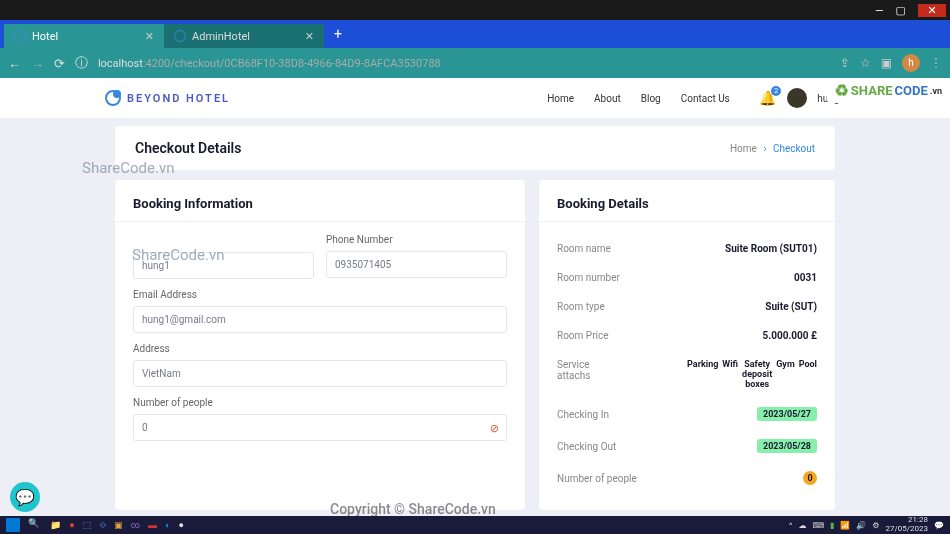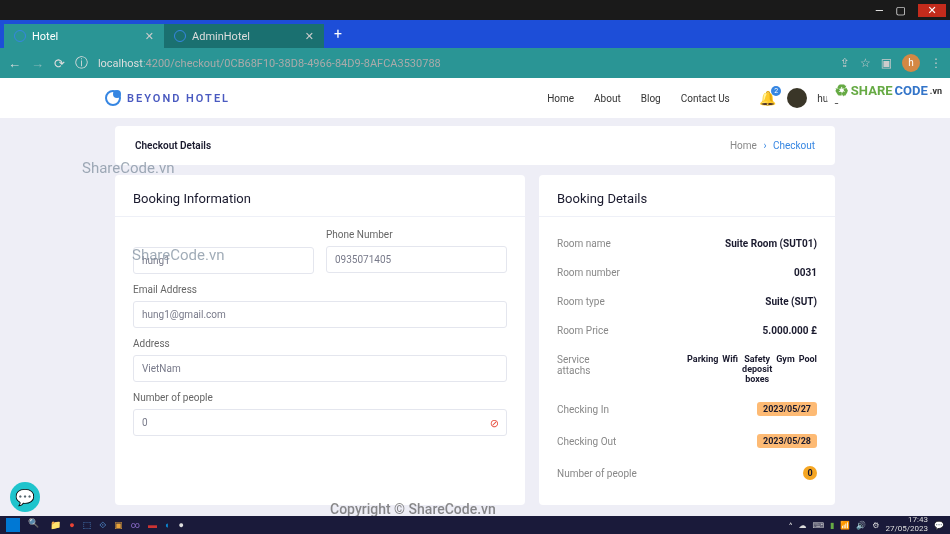--- a/index.html
+++ b/index.html
@@ -38,30 +38,30 @@
     .logo-mark::after { content: ''; position: absolute; width: 8px; height: 8px; background: #3686e2; border-radius: 50%; right: -2px; top: -2px; }
     .nav { display: flex; gap: 20px; margin-left: auto; font-size: 10px; color: #333; }
     .nav-item { cursor: pointer; }
     .header-right { display: flex; align-items: center; gap: 10px; margin-left: 30px; }
     .bell { position: relative; color: #3686e2; font-size: 14px; }
     .bell .badge { position: absolute; top: -4px; right: -4px; background: #3686e2; color: #fff; border-radius: 50%; width: 10px; height: 10px; font-size: 7px; text-align: center; line-height: 10px; }
     .user-avatar { width: 20px; height: 20px; border-radius: 50%; background: #3a3628; }
     .username { font-size: 10px; color: #333; }
     
     .breadcrumb-bar { background: #fff; margin: 8px auto 0; width: 720px; border-radius: 4px; padding: 14px 20px; display: flex; justify-content: space-between; align-items: center; }
-    .page-title { font-size: 10px; font-weight: 600; color: #1a1a2e; }
+    .page-title { font-size: 14px; font-weight: 600; color: #1a1a2e; }
     .breadcrumb { font-size: 10px; color: #888; }
     .breadcrumb .current { color: #3686e2; }
     
     .content { display: flex; gap: 14px; width: 720px; margin: 10px auto 0; }
     
     .panel { background: #fff; border-radius: 4px; padding: 16px 18px; }
     .panel.left { width: 410px; }
     .panel.right { width: 296px; }
-    .panel-title { font-size: 13px; font-weight: 400; color: #1a1a2e; margin-bottom: 2px; }
+    .panel-title { font-size: 13px; font-weight: 700; color: #1a1a2e; margin-bottom: 2px; }
     .divider { border: none; border-top: 1px solid #eef0f7; margin: 10px -18px 12px; }
     
     .row2 { display: flex; gap: 12px; }
     .field { flex: 1; margin-bottom: 10px; }
     .label { font-size: 10px; color: #666; margin-bottom: 6px; }
     .input { width: 100%; border: 1px solid #e4e6ee; border-radius: 3px; padding: 7px 8px; font-size: 10px; color: #787a8a; background: #fff; }
     .input-wrap { position: relative; }
     .input-alert { position: absolute; right: 8px; top: 50%; transform: translateY(-50%); color: #e74c3c; font-size: 11px; }
     
     .payment { display: flex; gap: 20px; margin-top: 10px; align-items: center; }
@@ -72,21 +72,21 @@
     .pay-icon { width: 18px; height: 18px; border-radius: 3px; }
     .momo { background: #ae2070; display: inline-block; color: #fff; font-size: 6px; text-align: center; line-height: 9px; font-weight: bold; padding: 0; }
     .vnpay-ico { font-size: 10px; color: #c33; }
     
     .detail-row { display: flex; justify-content: space-between; align-items: center; padding: 9px 0; font-size: 10px; }
     .detail-label { color: #888; }
     .detail-value { color: #1a1a2e; font-weight: 700; text-align: right; }
     .service-row { align-items: flex-start; }
     .services { display: flex; gap: 4px; font-size: 9px; font-weight: 700; color: #1a1a2e; flex-wrap: nowrap; }
     .svc-col { text-align: center; }
-    .date-badge { background: #fdba74; color: #1a1a2e; padding: 2px 6px; border-radius: 3px; font-size: 9px; font-weight: 700; }
+    .date-badge { background: #86efac; color: #1a1a2e; padding: 2px 6px; border-radius: 3px; font-size: 9px; font-weight: 700; }
     .count-badge { background: #f5a623; color: #1a1a2e; width: 14px; height: 14px; border-radius: 50%; text-align: center; font-size: 9px; font-weight: 700; line-height: 14px; display: inline-block; }
     
     .sc-watermark { position: absolute; color: #7a8a9a; font-size: 15px; opacity: 0.7; pointer-events: none; }
     .wm1 { top: 81px; left: 82px; }
     .wm2 { top: 168px; left: 132px; }
     .wm3 { top: 423px; left: 330px; color: #5a5a5a; font-size: 14px; font-weight: 500; }
     
     .sc-logo-top { position: absolute; top: 0px; right: 0; background: #fff; padding: 2px 8px; height: 25px; border-radius: 0 0 0 4px; display: flex; align-items: center; gap: 2px; font-weight: 700; font-size: 13px; }
     .sc-logo-top .sc1 { color: #66aa44; }
     .sc-logo-top .sc2 { color: #3475c9; }
@@ -290,18 +290,18 @@
   </div>
   <div class="tray">
     <span>^</span>
     <span>☁</span>
     <span>⌨</span>
     <span style="color:#6a4">▮</span>
     <span>📶</span>
     <span>🔊</span>
     <span>⚙</span>
     <div class="clock">
-      <div>17:43</div>
+      <div>21:28</div>
       <div>27/05/2023</div>
     </div>
     <span>💬</span>
   </div>
 </div>
 
 </body></html>

